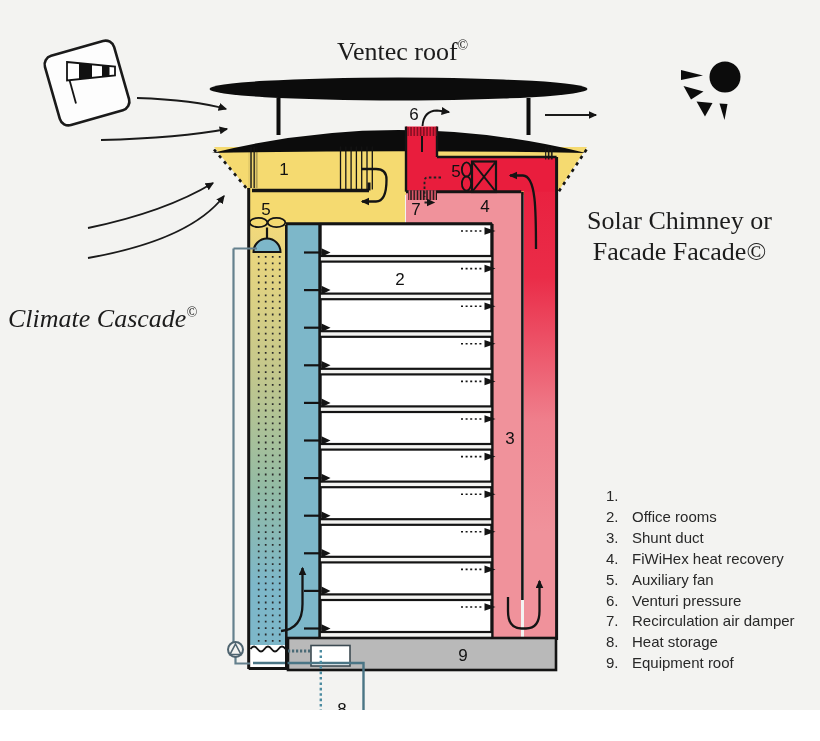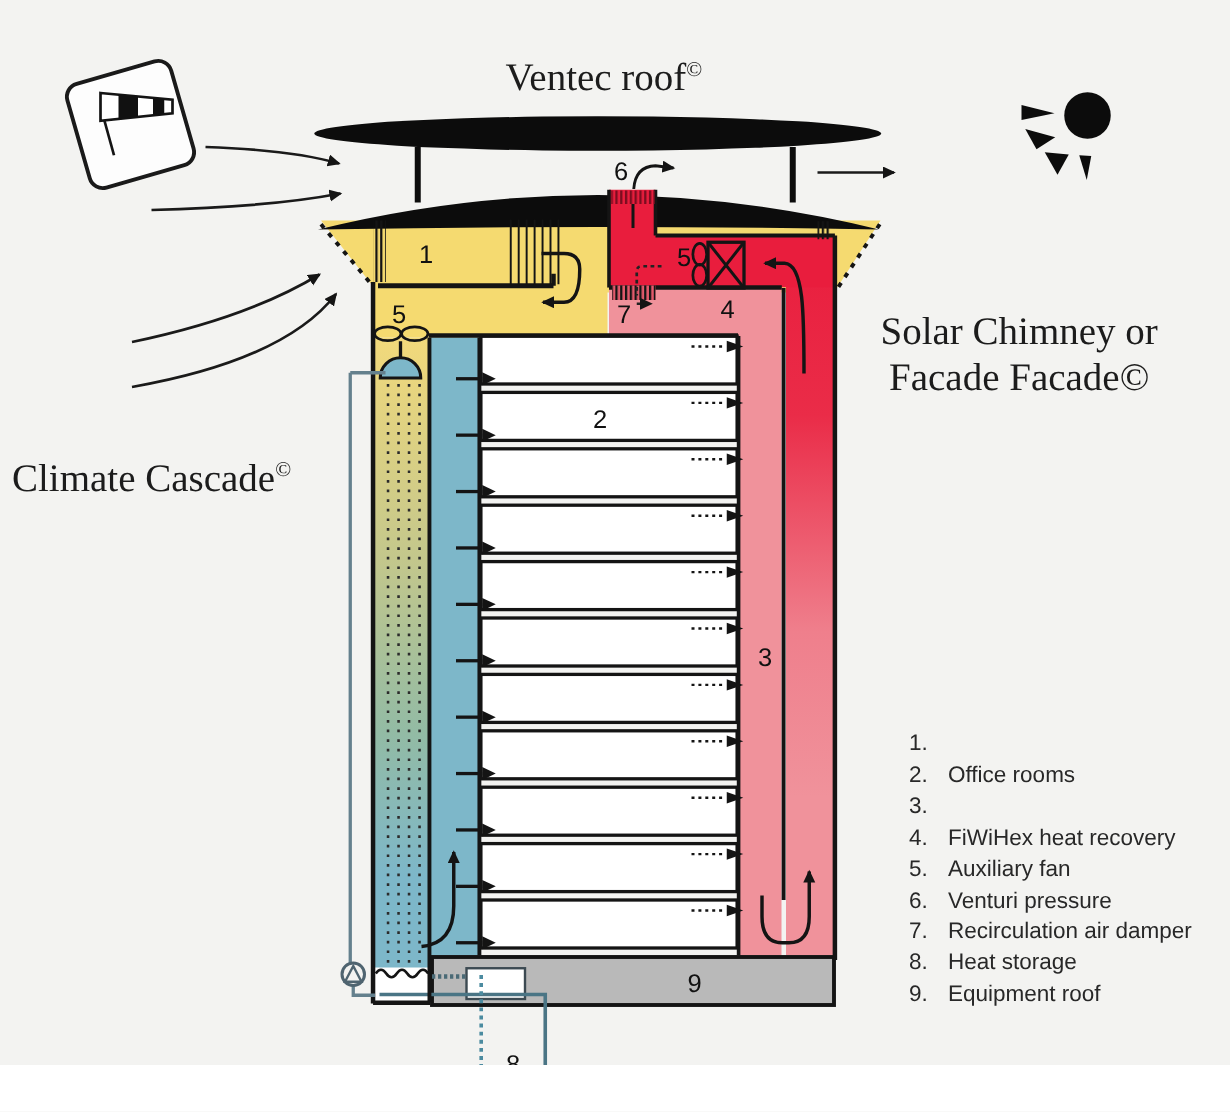--- a/index.html
+++ b/index.html
@@ -237,21 +237,21 @@
   </g>
 </svg>
 
 <div class="t serif" style="left:337px;top:37px;"><span>Ventec roof</span><sup>©</sup></div>
 
 <div class="t serif" style="left:587px;top:205px;line-height:31px;text-align:center;">
   <div><span>Solar Chimney or</span></div>
   <div><span>Facade Facade</span><span>©</span></div>
 </div>
 
-<div class="t serif" style="left:8px;top:304px;"><span>Climate Cascade</span><sup>©</sup></div>
+<div class="t serif" style="left:8px;top:304px;font-style:italic;"><span>Climate Cascade</span><sup>©</sup></div>
 
 <div class="callout" style="left:284px;top:170px;">1</div>
 <div class="callout" style="left:400px;top:280px;">2</div>
 <div class="callout" style="left:510px;top:439px;">3</div>
 <div class="callout" style="left:485px;top:207px;">4</div>
 <div class="callout" style="left:456px;top:172px;">5</div>
 <div class="callout" style="left:266px;top:210px;">5</div>
 <div class="callout" style="left:414px;top:115px;">6</div>
 <div class="callout" style="left:416px;top:210px;">7</div>
 <div class="callout" style="left:342px;top:710px;">8</div>
@@ -260,20 +260,21 @@
 <div id="legend">
       <div class="lrow">
         <span class="lnum">1.</span>
       </div>
       <div class="lrow">
         <span class="lnum">2.</span>
         <span class="llabel">Office rooms</span>
       </div>
       <div class="lrow">
         <span class="lnum">3.</span>
+        <span class="llabel">Shunt duct</span>
       </div>
       <div class="lrow">
         <span class="lnum">4.</span>
         <span class="llabel">FiWiHex heat recovery</span>
       </div>
       <div class="lrow">
         <span class="lnum">5.</span>
         <span class="llabel">Auxiliary fan</span>
       </div>
       <div class="lrow">

